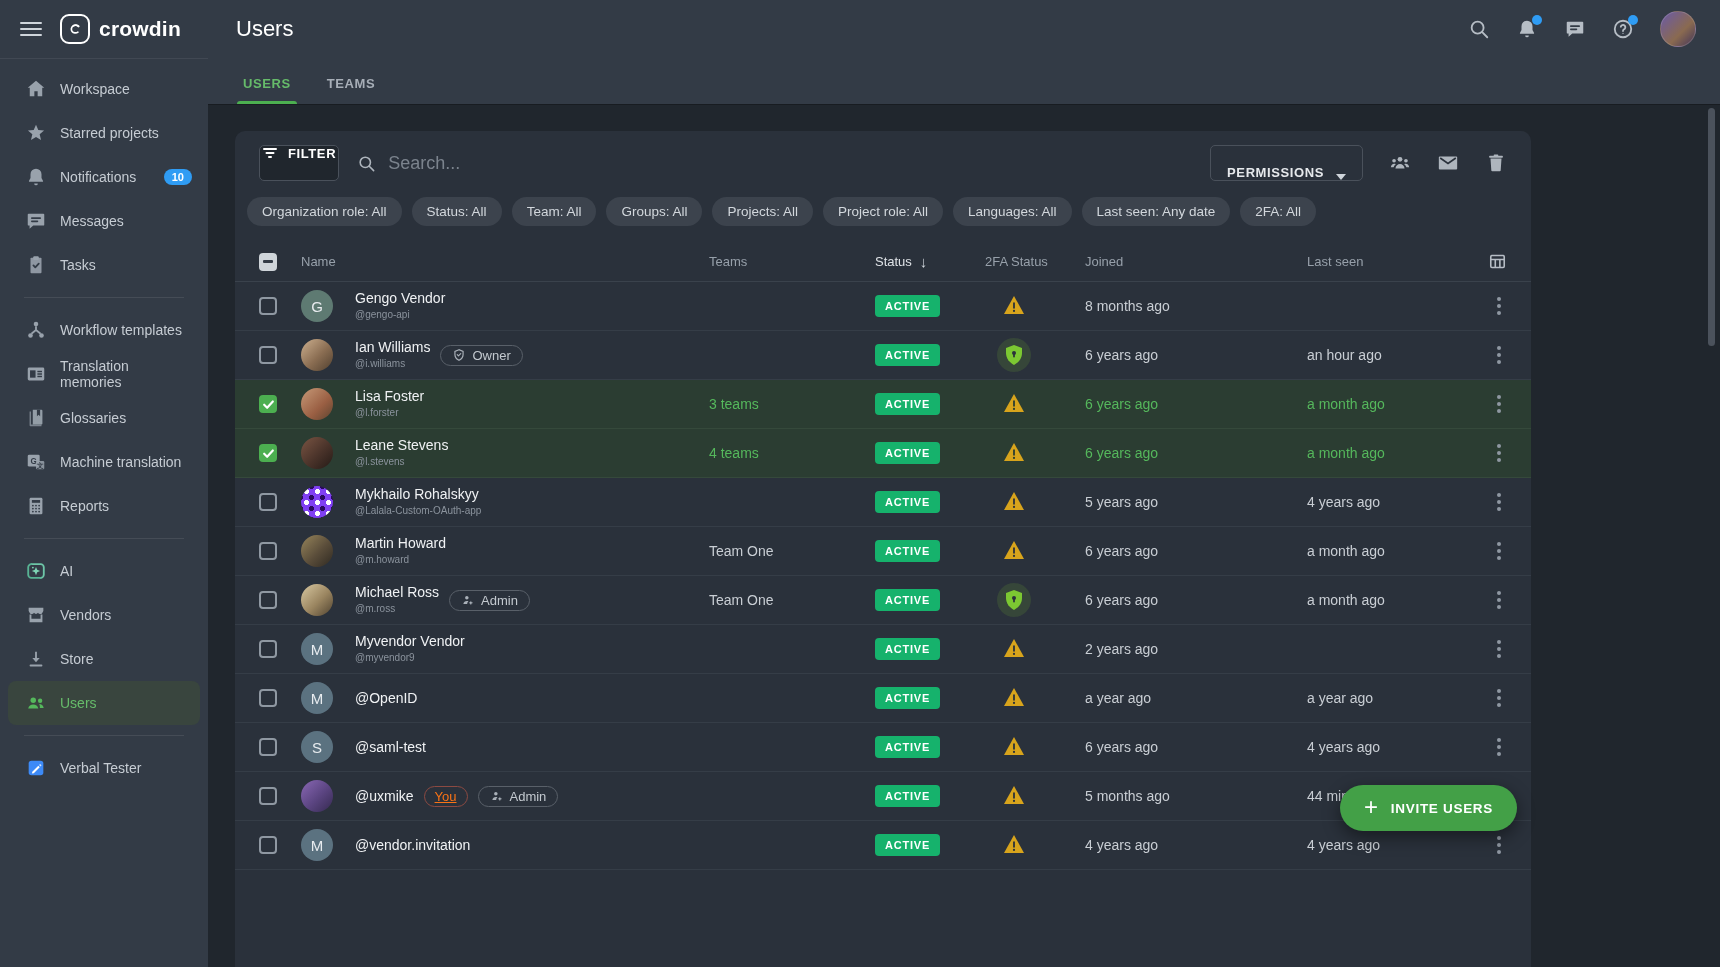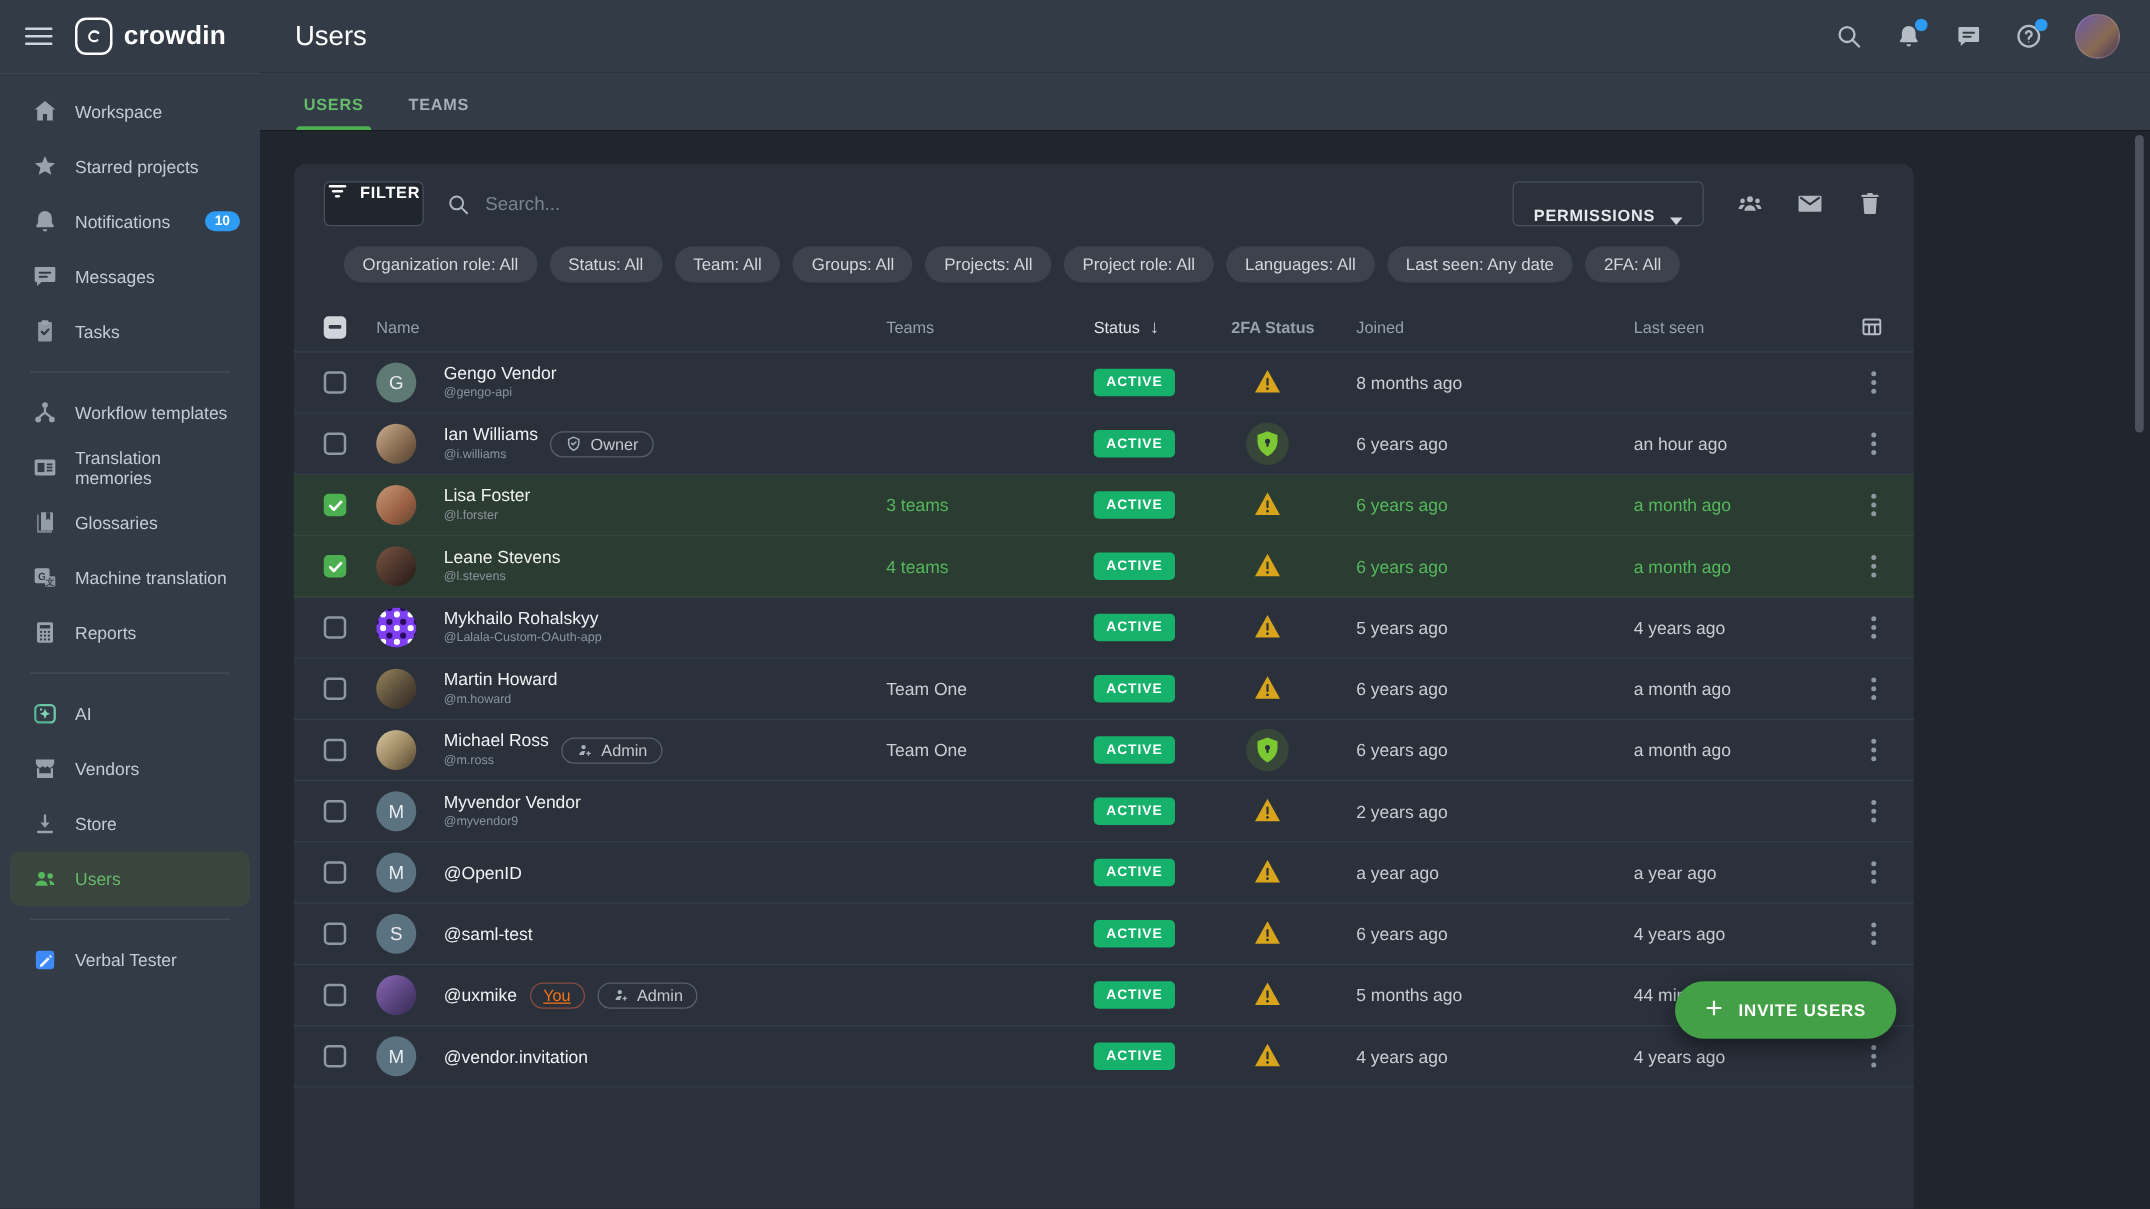--- a/index.html
+++ b/index.html
@@ -42,47 +42,47 @@
 
   .content { flex:1; position:relative; overflow:hidden; }
   .card { position:absolute; left:27px; top:27px; width:1296px; bottom:-1px; background:#2a313b; border-radius:10px 10px 0 0; }
 
   
   .card-toolbar { display:flex; align-items:center; padding:14px 24px 12px; gap:18px; }
   .filter-btn { display:flex; align-items:flex-start; gap:10px; height:36px; padding:0 2px; background:#20262d;
     border:1px solid #4a515b; border-radius:5px; color:#fff; font-size:13px; font-weight:700; letter-spacing:.6px; cursor:pointer; }
   .search-box { display:flex; align-items:center; gap:12px; flex:1; }
   .search-box svg { width:19px; height:19px; color:#aeb5bd; }
-  .search-input { background:transparent; border:none; outline:none; color:#22c55e; font-size:15px; width:320px; font-family:inherit; }
+  .search-input { background:transparent; border:none; outline:none; color:#22c55e; font-size:18px; width:320px; font-family:inherit; }
   .search-input::placeholder { color:#7b838d; }
   .perm-btn { display:flex; align-items:flex-end; gap:12px; height:36px; padding:0 16px; background:transparent;
     border:1px solid #4a515b; border-radius:5px; color:#e6e9ec; font-size:13px; font-weight:700; letter-spacing:.6px; cursor:pointer; }
   .caret { width:0; height:0; border-left:5px solid transparent; border-right:5px solid transparent; border-top:6px solid #cfd5db; }
   .tool-icons { display:flex; align-items:center; gap:26px; margin-left:8px; }
   .tool-icon { width:22px; height:22px; color:#aeb5bd; cursor:pointer; }
   .tool-icon svg { width:22px; height:22px; }
 
   
-  .chips-row { display:flex; gap:10px; padding:4px 40px 16px; flex-wrap:wrap; }
+  .chips-row { display:flex; gap:10px; padding:4px 12px 16px; flex-wrap:wrap; }
   .chip { height:29px; display:flex; align-items:center; padding:0 15px; background:#3c434d; border-radius:15px;
     font-size:13.5px; color:#d2d7dc; cursor:pointer; white-space:nowrap; }
 
   
   .thead { display:flex; align-items:center; height:40px; padding:0 24px; border-bottom:1px solid #3a424c; color:#97a0aa; font-size:13px; }
   .row { display:flex; align-items:center; height:49px; padding:0 24px; border-bottom:1px solid #353d47; font-size:14px; }
   .row.selected { background:#2b3d32; border-bottom-color:#35493b; }
   .col-check { width:42px; flex:none; }
   .col-name { flex:1; min-width:0; display:flex; align-items:center; }
   .col-teams { width:150px; flex:none; color:#c9ced4; }
   .col-status { width:124px; flex:none; padding-left:16px; }
   .col-2fa { width:94px; flex:none; padding-left:20px; }
   .col-joined { width:210px; flex:none; padding-left:8px; color:#c9ced4; }
   .col-last { width:196px; flex:none; padding-left:20px; color:#c9ced4; }
   .col-actions { width:24px; flex:none; display:flex; justify-content:flex-end; }
-  .thead .col-2fa { padding-left:2px;font-weight:bold; }
+  .thead .col-2fa { padding-left:2px; }
   .thead .col-status { display:flex; align-items:center; gap:8px; cursor:pointer; color:#dfe3e7; font-weight:500; }
   .thead .h { cursor:pointer; }
   .sort-arrow { font-size:15px; color:#cfd5db; }
 
   .cbx { width:18px; height:18px; border:2px solid #8f98a2; border-radius:4px; background:transparent; cursor:pointer; }
   .cbx.checked { background:#4caf50; border-color:#4caf50; display:flex; align-items:center; justify-content:center; }
   .cbx.checked svg { width:13px; height:13px; color:#fff; }
   .cbx.indeterminate { background:#cfd5da; border-color:#cfd5da; display:flex; align-items:center; justify-content:center; }
   .cbx.indeterminate::after { content:""; width:10px; height:2.5px; background:#333b46; border-radius:1px; }
 

